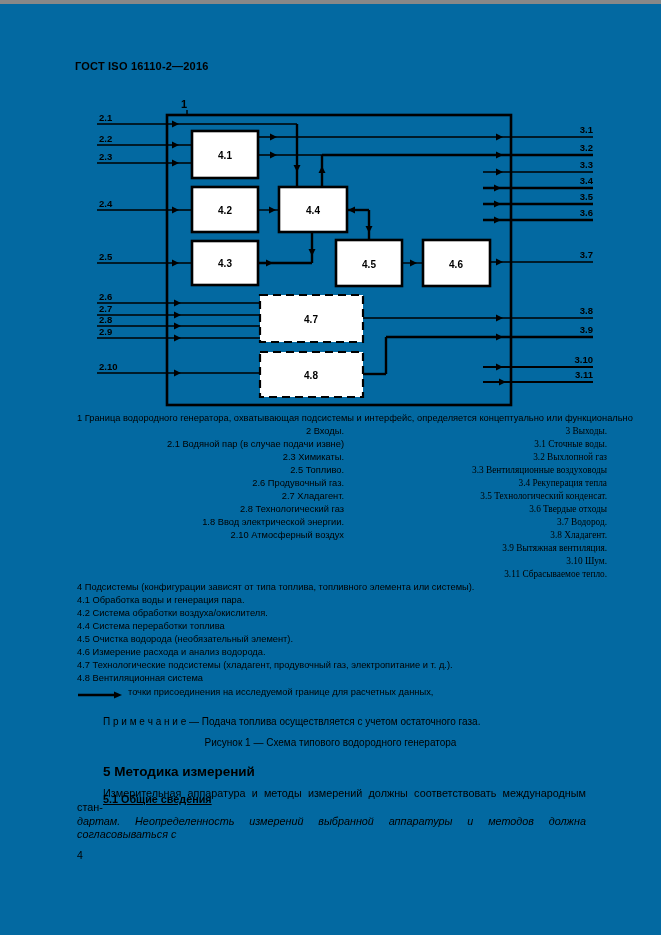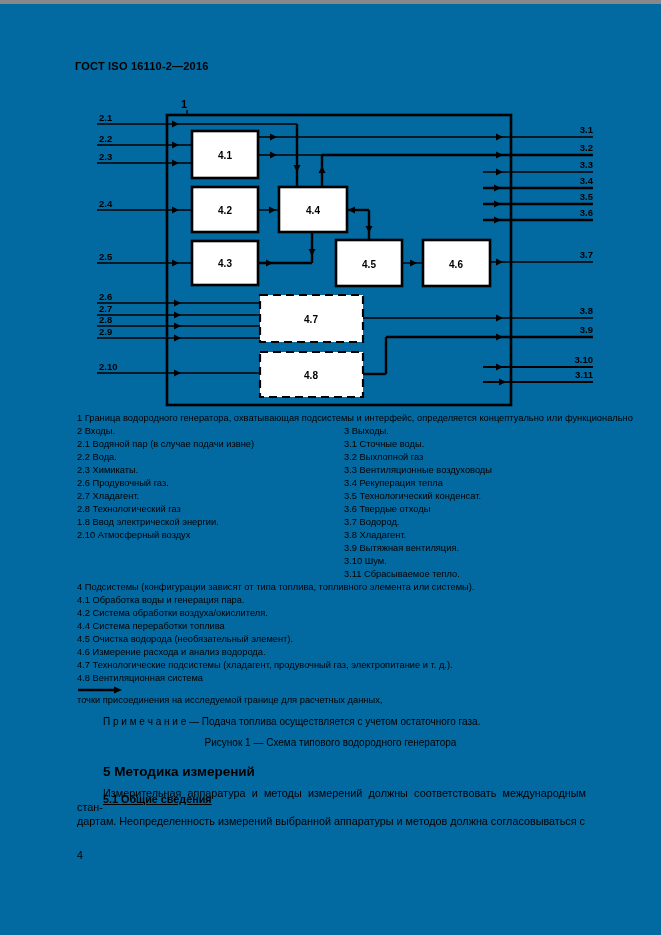--- a/index.html
+++ b/index.html
@@ -5,32 +5,32 @@
   html,body{margin:0;padding:0;background:#888;}
   .page{
     position:relative;width:661px;height:935px;background:#0369a1;color:#000;
     font-family:"Liberation Sans", sans-serif;margin:4px auto;overflow:hidden;
   }
   .abs{position:absolute;}
   .doc-header{left:75px;top:56px;font-size:11px;font-weight:bold;letter-spacing:.2px;}
   .diagram-svg{left:0;top:88px;}
   .legend{left:77px;top:408px;width:530px;font-size:9.3px;line-height:13px;}
   .lg-line{white-space:nowrap;}
-  .lg-cols{display:flex;}
+  .lg-cols{display:flex;text-align:right;}
   .lg-col-left{width:267px;flex:0 0 267px;}
-  .lg-col-right{flex:1;}
-  .lg-arrow-row{display:flex;align-items:flex-start;margin-top:1px;flex-direction:column;}
+  .lg-col-right{flex:1;font-family:Liberation Serif, serif;}
+  .lg-arrow-row{display:flex;align-items:flex-end;margin-top:1px;}
   .lg-arrow-row .conn-arrow{margin-right:5px;display:block;}
   .note-line{left:103px;top:712px;font-size:10px;white-space:nowrap;}
   .fig-caption{left:0;top:733px;width:661px;text-align:center;font-size:10px;}
   .sec-heading{left:103px;top:760px;font-size:13.5px;font-weight:bold;}
   .sec-subheading{left:103px;top:789px;font-size:10.8px;font-weight:bold;text-decoration:underline;}
   .body-text{left:77px;top:783px;width:509px;font-size:10.8px;line-height:13.8px;}
   .body-text .l1{text-indent:26px;text-align:justify;text-align-last:justify;}
-  .body-text .l2{text-align:justify;text-align-last:left;}
+  .body-text .l2{text-align:justify;text-align-last:left;font-style:italic;}
   .page-number{left:77px;top:845px;font-size:10.5px;}
   svg line, svg rect{stroke:#000;}
   svg text{fill:#000;font-family:"Liberation Sans", sans-serif;font-weight:bold;}
   .box-rect{fill:#fff;stroke-width:2.6;}
   .dash-rect{fill:#fff;stroke-width:2.2;stroke-dasharray:8 5;}
   .bound{fill:none;stroke-width:2.6;}
   .thin{stroke-width:1.4;}
   .thick{stroke-width:2.4;}
   .med{stroke-width:2;}
   .lbl{font-size:9.5px;}
@@ -170,22 +170,22 @@
       <text class="lbl out-lbl" x="593" y="374">3.11</text>
     </g>
   </svg>
 
   <div class="abs legend">
     <div class="lg-line">1  Граница водородного генератора, охватывающая подсистемы и интерфейс, определяется концептуально или функционально</div>
     <div class="lg-cols">
       <div class="lg-col-left">
           <div class="lg-line">2  Входы.</div>
           <div class="lg-line">2.1  Водяной пар (в случае подачи извне)</div>
-          <div class="lg-line">2.2  Вода.</div>
           <div class="lg-line">2.3  Химикаты.</div>
+          <div class="lg-line">2.5  Топливо.</div>
           <div class="lg-line">2.6  Продувочный газ.</div>
           <div class="lg-line">2.7  Хладагент.</div>
           <div class="lg-line">2.8  Технологический газ</div>
           <div class="lg-line">1.8  Ввод электрической энергии.</div>
           <div class="lg-line">2.10  Атмосферный воздух</div>
         </div>
       <div class="lg-col-right">
           <div class="lg-line">3  Выходы.</div>
           <div class="lg-line">3.1  Сточные воды.</div>
           <div class="lg-line">3.2  Выхлопной газ</div>

